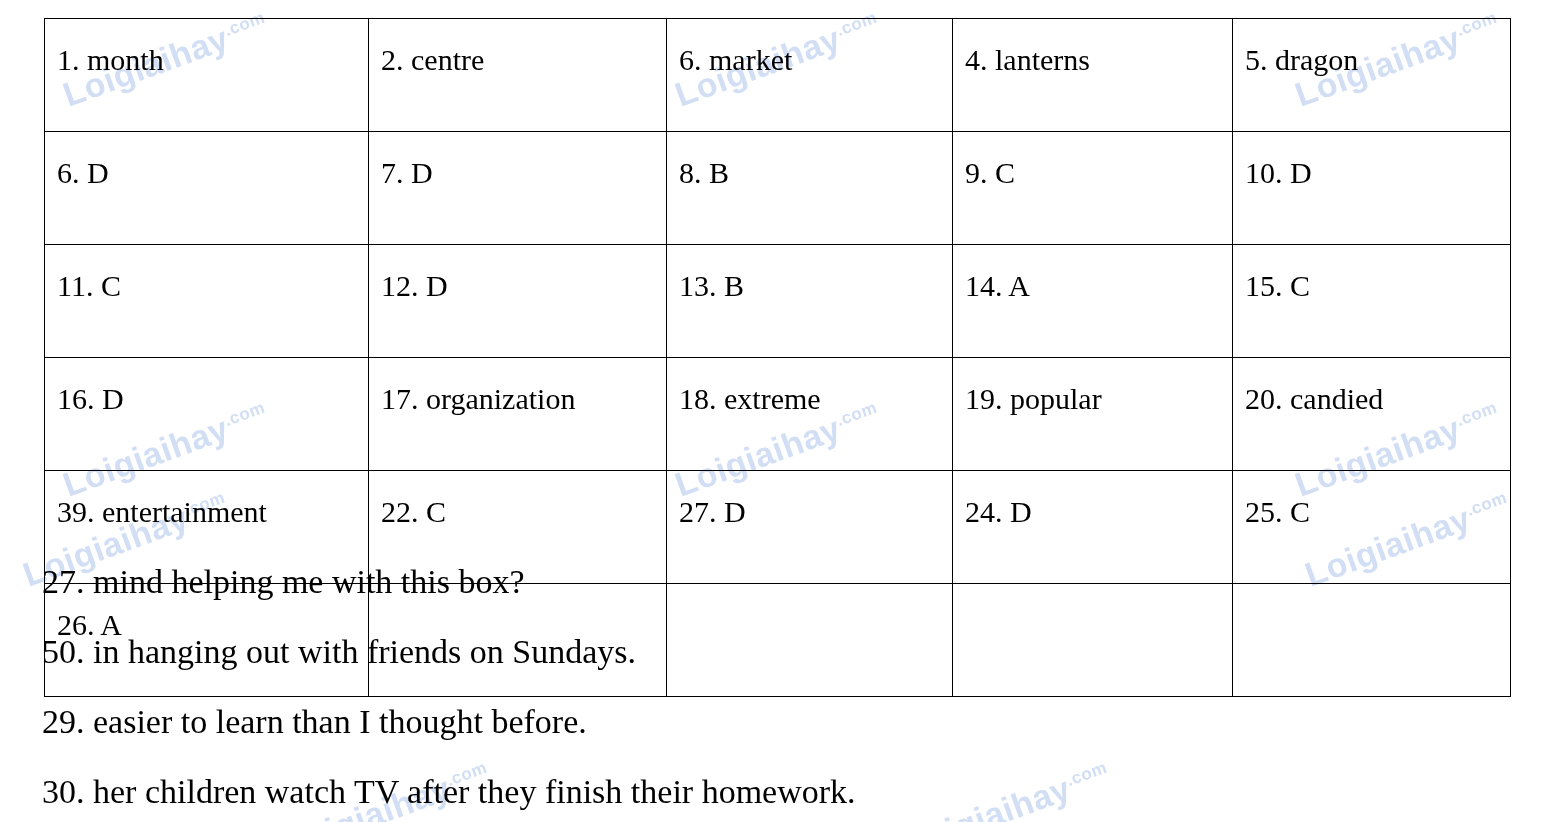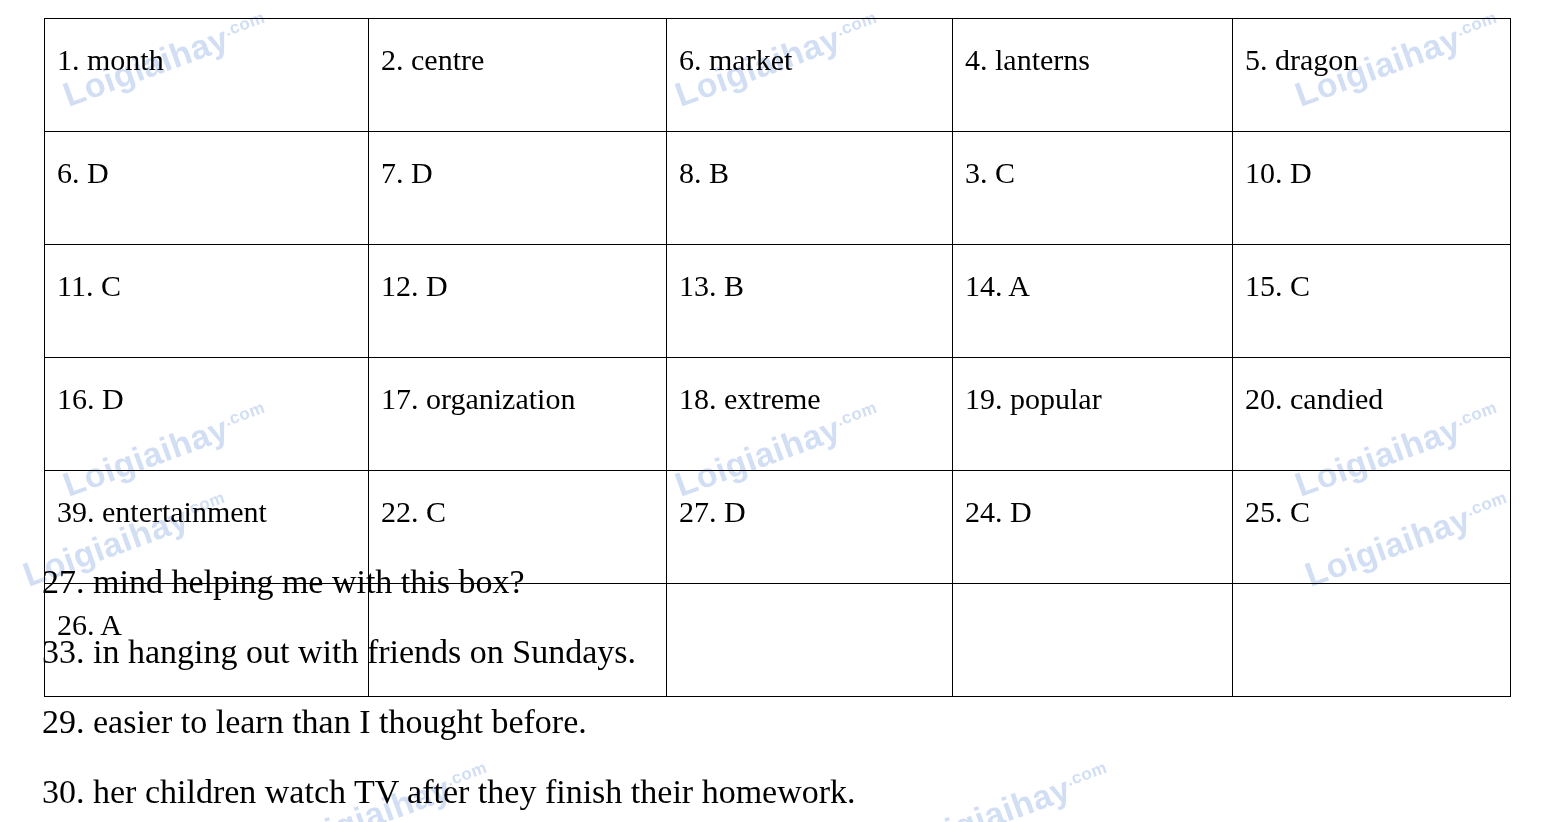--- a/index.html
+++ b/index.html
@@ -128,21 +128,21 @@
           <td class="cell-num">1. month</td>
           <td class="cell-num">2. centre</td>
           <td class="cell-num">6. market</td>
           <td class="cell-num">4. lanterns</td>
           <td class="cell-num">5. dragon</td>
         </tr>
         <tr>
           <td class="cell-num">6. D</td>
           <td class="cell-num">7. D</td>
           <td class="cell-num">8. B</td>
-          <td class="cell-num">3. C</td>
+          <td class="cell-num">9. C</td>
           <td class="cell-num">10. D</td>
         </tr>
         <tr>
           <td class="cell-num">11. C</td>
           <td class="cell-num">12. D</td>
           <td class="cell-num">13. B</td>
           <td class="cell-num">14. A</td>
           <td class="cell-num">15. C</td>
         </tr>
         <tr>
@@ -165,18 +165,18 @@
           <td class="cell-empty"></td>
           <td class="cell-empty"></td>
           <td class="cell-empty"></td>
         </tr>
       </tbody>
     </table>
   </div>
 
   <div class="lines">
     <div class="line-item">27. mind helping me with this box?</div>
-    <div class="line-item">33.  in hanging out with friends on Sundays.</div>
+    <div class="line-item">50.  in hanging out with friends on Sundays.</div>
     <div class="line-item">29. easier to learn than I thought before.</div>
     <div class="line-item">30.  her children watch TV after they finish their homework.</div>
   </div>
 
 </div>
 
 </body></html>

